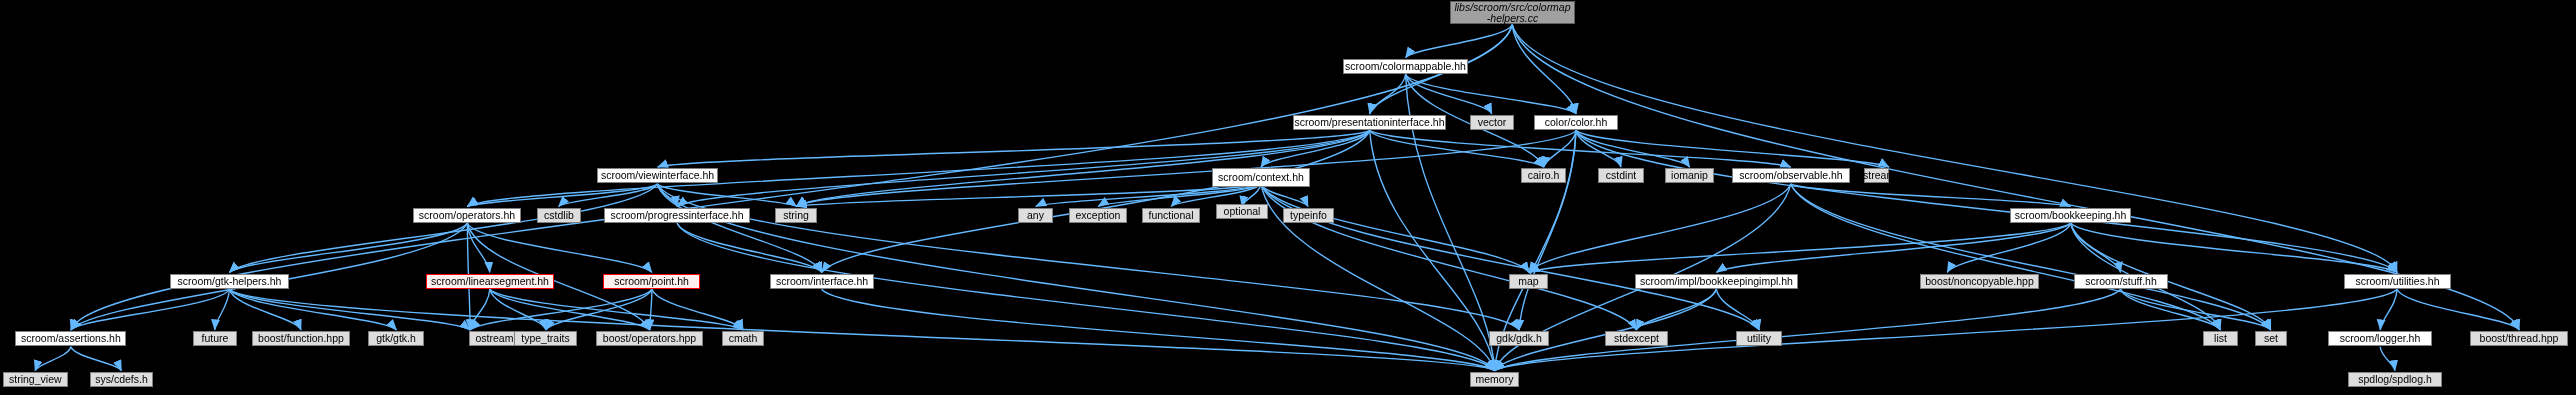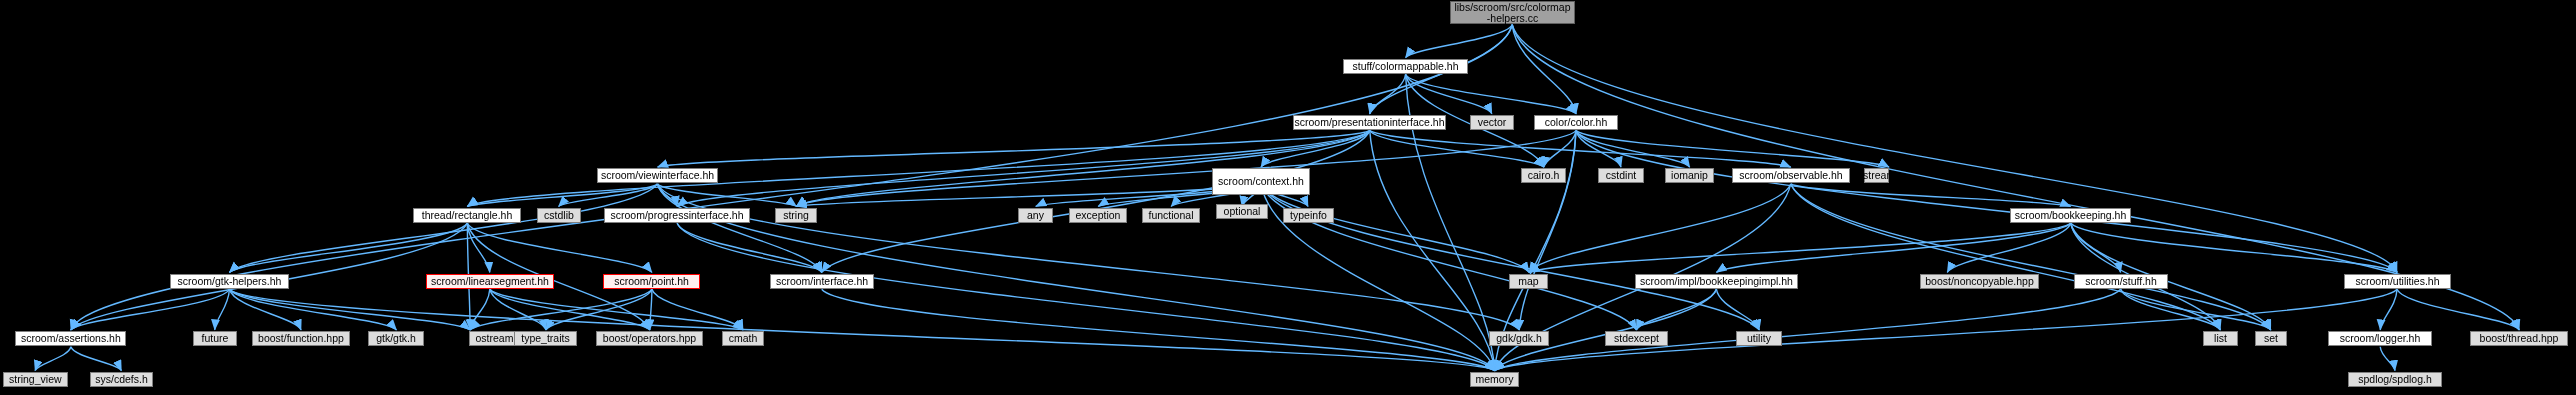--- a/index.html
+++ b/index.html
@@ -39,20 +39,21 @@
     border-radius: 0;
     z-index: 5;
   }
   .node.sys {
     background: #dddddd;
     border-color: #808080;
   }
   .node.root {
     background: #a0a0a0;
     border-color: #606060;
+    font-style: italic;
   }
   .node.missing {
     background: #fff0f0;
     border: 1.4px solid #ff0000;
   }
 </style>
 </head>
 <body>
 
 <div id="graph">
@@ -154,32 +155,32 @@
         <path d="M929,412 C928.811,438.1 926.189,452.6 926,470" fill="none" stroke="#63b8ff" stroke-width="2" marker-end="url(#arrow)"></path>
         <path d="M929,412 C937.19,438.1 1050.81,452.6 1059,470" fill="none" stroke="#63b8ff" stroke-width="2" marker-end="url(#arrow)"></path>
         <path d="M1171,412 C1213,464.2 2088,493.2 2130,528" fill="none" stroke="#63b8ff" stroke-width="2" marker-end="url(#arrow)"></path>
         <path d="M101,494 C97.787,509.3 53.213,517.8 50,528" fill="none" stroke="#63b8ff" stroke-width="2" marker-end="url(#arrow)"></path>
         <path d="M101,494 C105.536,509.3 168.464,517.8 173,528" fill="none" stroke="#63b8ff" stroke-width="2" marker-end="url(#arrow)"></path>
       </g>
   </svg>
   <div id="node-layer">
       <div class="node root" style="left: 1450px; top: 1.4px; width: 125px; height: 23px;">libs/scroom/src/colormap
 -helpers.cc</div>
-      <div class="node " style="left: 1343px; top: 59px; width: 125px; height: 15.4px;">stuff/colormappable.hh</div>
+      <div class="node " style="left: 1343px; top: 59px; width: 125px; height: 15.4px;">scroom/colormappable.hh</div>
       <div class="node " style="left: 1293px; top: 115px; width: 153px; height: 15.4px;">scroom/presentationinterface.hh</div>
       <div class="node sys" style="left: 1470px; top: 115px; width: 44px; height: 15.4px;">vector</div>
       <div class="node " style="left: 1534px; top: 115px; width: 84px; height: 15.4px;">color/color.hh</div>
       <div class="node " style="left: 597px; top: 168px; width: 121px; height: 15.4px;">scroom/viewinterface.hh</div>
-      <div class="node " style="left: 1212px; top: 168px; width: 98px; height: 27px;">scroom/context.hh</div>
+      <div class="node " style="left: 1212px; top: 168px; width: 98px; height: 19px;">scroom/context.hh</div>
       <div class="node sys" style="left: 1521px; top: 168px; width: 45px; height: 15.4px;">cairo.h</div>
       <div class="node sys" style="left: 1598px; top: 168px; width: 46px; height: 15.4px;">cstdint</div>
       <div class="node sys" style="left: 1665px; top: 168px; width: 49px; height: 15.4px;">iomanip</div>
       <div class="node " style="left: 1732px; top: 168px; width: 118px; height: 15.4px;">scroom/observable.hh</div>
       <div class="node sys" style="left: 1864px; top: 168px; width: 25px; height: 15.4px;">sstream</div>
-      <div class="node " style="left: 413px; top: 208px; width: 108px; height: 15.4px;">thread/rectangle.hh</div>
+      <div class="node " style="left: 413px; top: 208px; width: 108px; height: 15.4px;">scroom/operators.hh</div>
       <div class="node sys" style="left: 537px; top: 208px; width: 44px; height: 15.4px;">cstdlib</div>
       <div class="node " style="left: 604px; top: 208px; width: 146px; height: 15.4px;">scroom/progressinterface.hh</div>
       <div class="node sys" style="left: 775px; top: 208px; width: 42px; height: 15.4px;">string</div>
       <div class="node sys" style="left: 1018px; top: 208px; width: 35px; height: 15.4px;">any</div>
       <div class="node sys" style="left: 1069px; top: 208px; width: 58px; height: 15.4px;">exception</div>
       <div class="node sys" style="left: 1142px; top: 208px; width: 58px; height: 15.4px;">functional</div>
       <div class="node sys" style="left: 1216px; top: 204px; width: 52px; height: 15.4px;">optional</div>
       <div class="node sys" style="left: 1283px; top: 208px; width: 51px; height: 15.4px;">typeinfo</div>
       <div class="node " style="left: 2010px; top: 208px; width: 121px; height: 15.4px;">scroom/bookkeeping.hh</div>
       <div class="node " style="left: 770px; top: 274px; width: 104px; height: 15.4px;">scroom/interface.hh</div>

